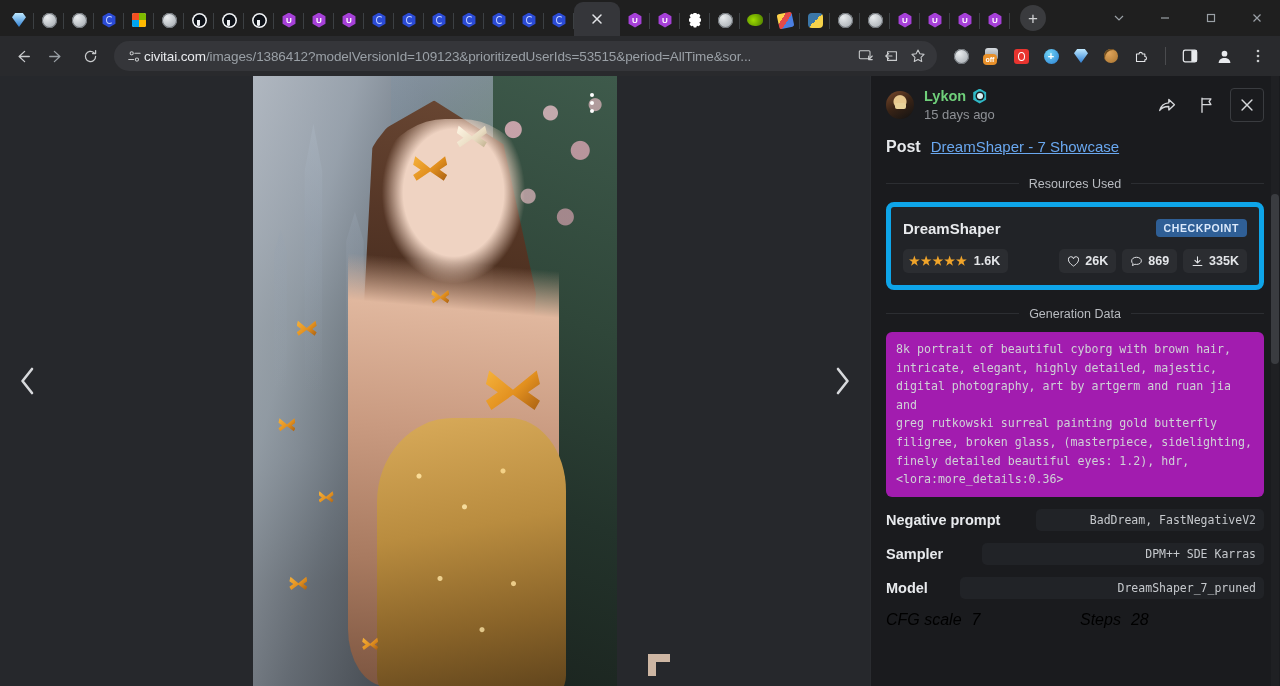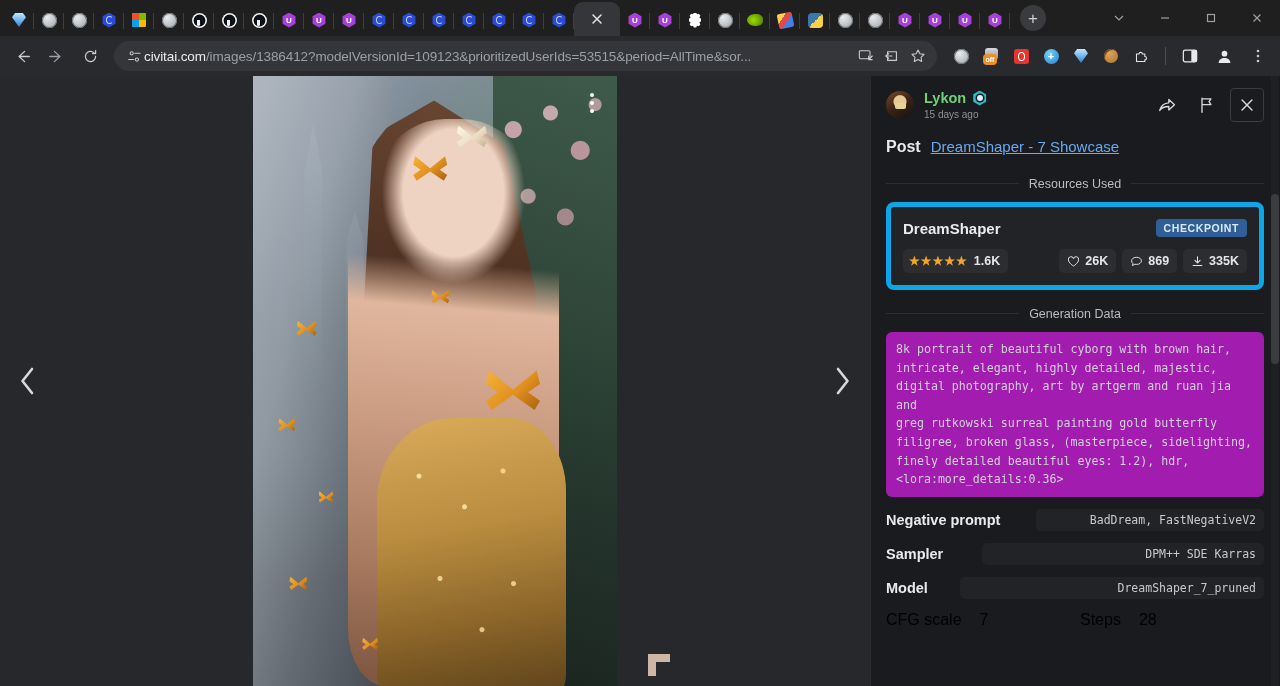--- a/index.html
+++ b/index.html
@@ -200,21 +200,21 @@
   .hexbadge{
     width:15px;height:15px; flex:0 0 auto;
     background:#2fb8c6;
     clip-path:polygon(50% 0%,93% 25%,93% 75%,50% 100%,7% 75%,7% 25%);
     display:flex;align-items:center;justify-content:center;
   }
   .hexbadge b{
     width:6px;height:6px;border-radius:50%;background:#d8f3f7;display:block;
     box-shadow:0 0 0 1.5px #1a1b1e;
   }
-  .ago{ color:#8e9196; font-size:10px; margin-top:3px; }
+  .ago{ color:#8e9196; font-size:13px; margin-top:3px; }
   .head-actions{ margin-left:auto; display:flex; align-items:center; gap:6px; }
   .hbtn{ width:34px;height:34px;display:flex;align-items:center;justify-content:center;color:#d6d8db; border-radius:4px;}
   .hbtn.boxed{ border:1px solid #3a3c40; }
 
   .panel-scroll{
     flex:1 1 auto; overflow:hidden; position:relative; padding:0 16px 0 16px;
     min-height:0;
   }
   .post-row{ display:flex; align-items:baseline; gap:10px; padding:6px 0 12px 0; }
   .post-label{ color:#e7e9ec; font-size:16px; font-weight:700; }
@@ -265,21 +265,21 @@
 
   .kv{ display:flex; align-items:center; gap:10px; margin-top:12px; }
   .kv .k{ color:#e8eaed; font-size:14.5px; font-weight:700; white-space:nowrap; }
   .kv .v{
     flex:1 1 auto; background:#212327; border-radius:5px; height:22px;
     display:flex; align-items:center; justify-content:flex-end; padding:0 8px;
     font-family:"DejaVu Sans Mono", monospace; font-size:11.5px; color:#c6c9cd;
     min-width:0; overflow:hidden; white-space:nowrap;
   }
   .kv2{ display:flex; align-items:center; gap:10px; margin-top:12px; }
-  .kv2 .half{ flex:1 1 50%; display:flex; align-items:flex-start; gap:18px; min-width:0; }
+  .kv2 .half{ flex:1 1 50%; display:flex; align-items:flex-start; gap:10px; min-width:0;font-style:italic; }
 
   .pscroll-track{
     position:absolute; right:1px; top:0; bottom:0; width:8px; background:#1f2023;
   }
   .pscroll-thumb{
     position:absolute; right:1px; top:118px; width:8px; height:170px;
     background:#3a3c40; border-radius:4px;
   }
   .panel-left-edge{
     position:absolute; left:0; top:0; bottom:0; width:1px; background:#2a2c30;

